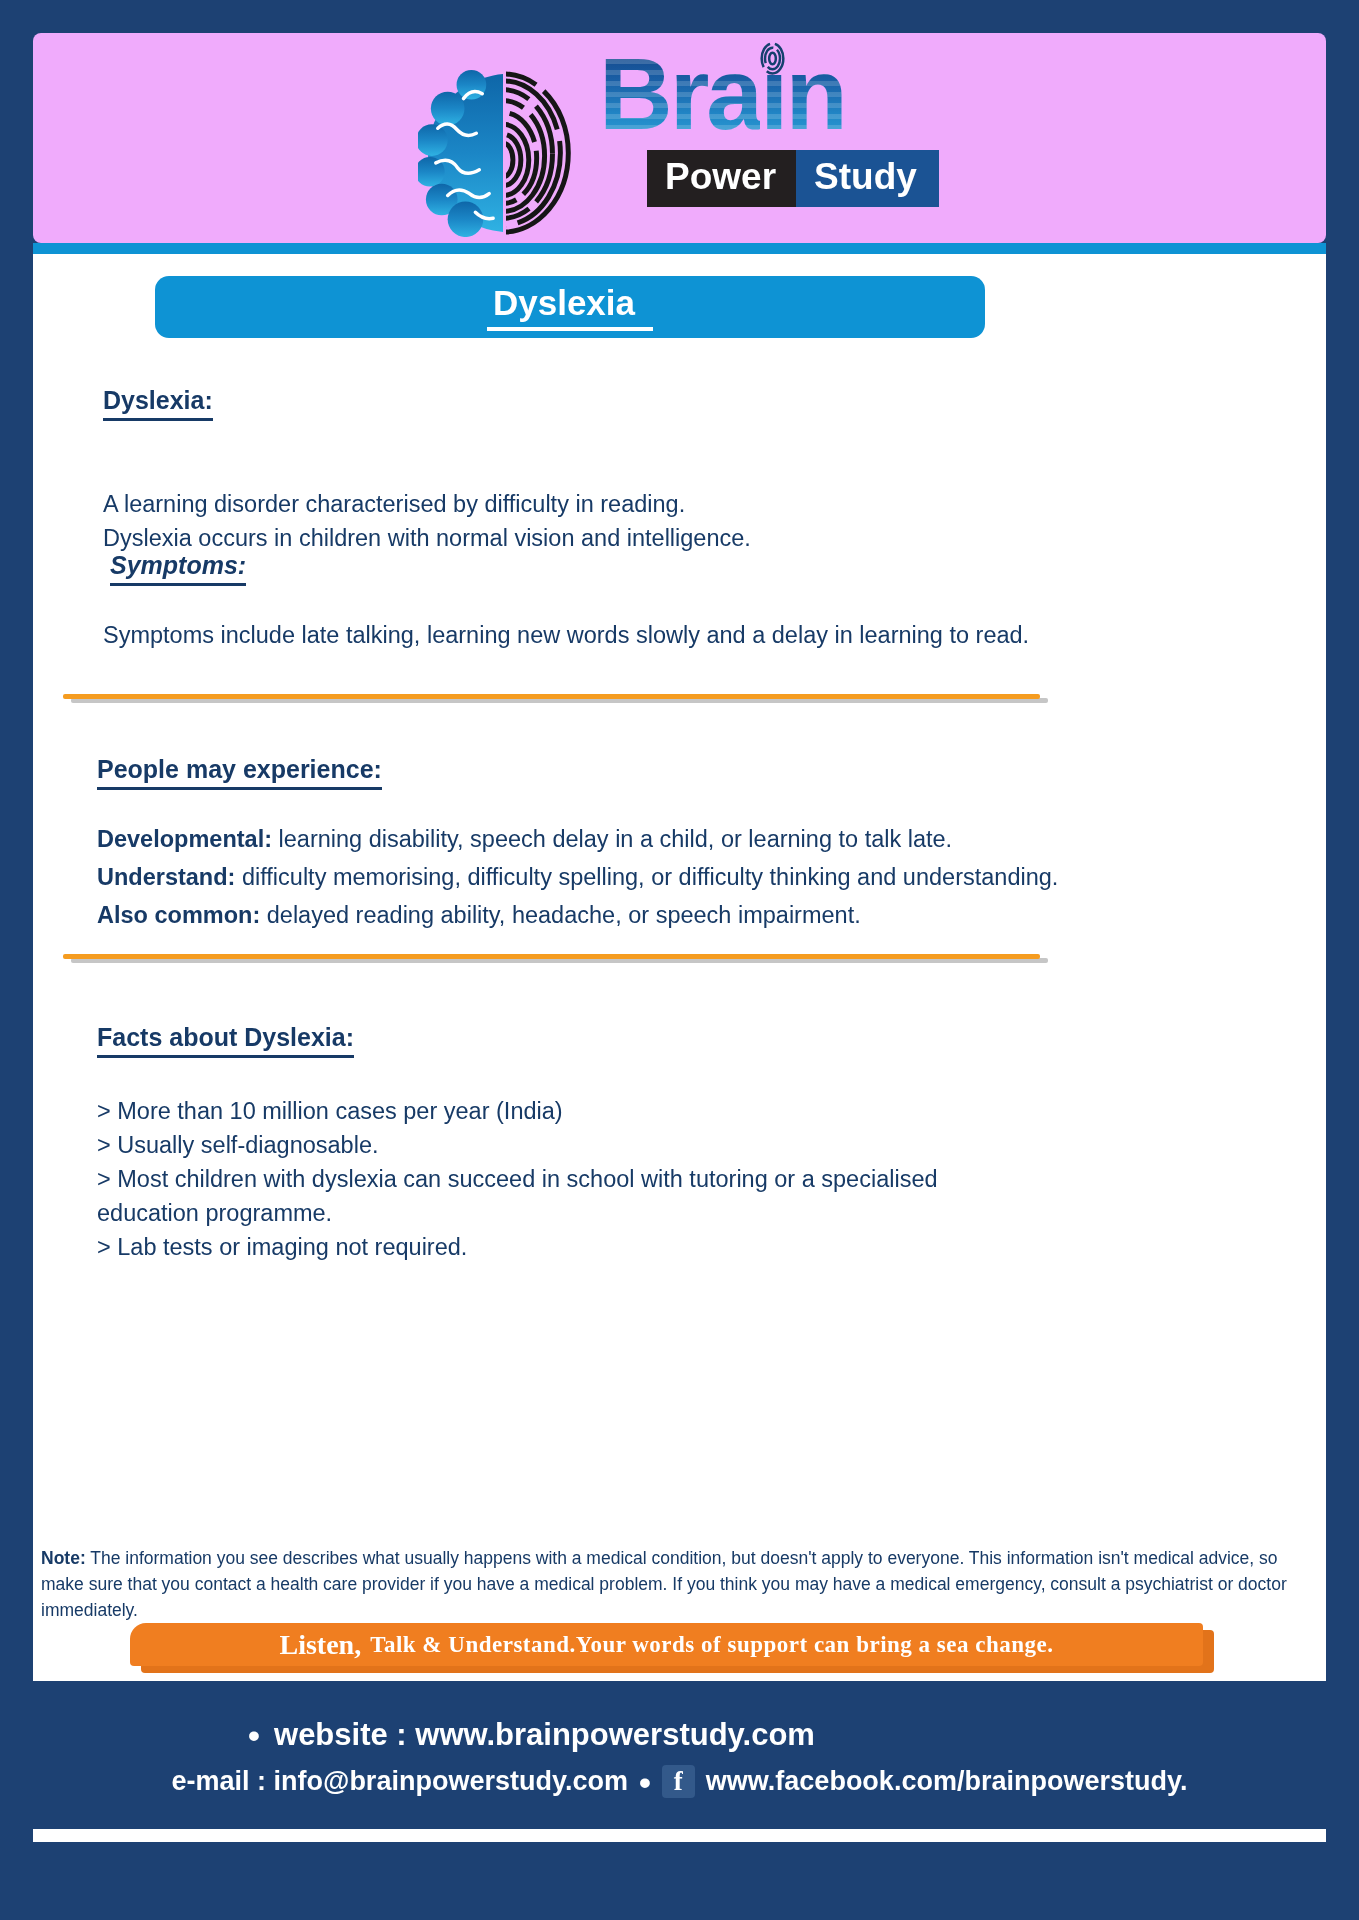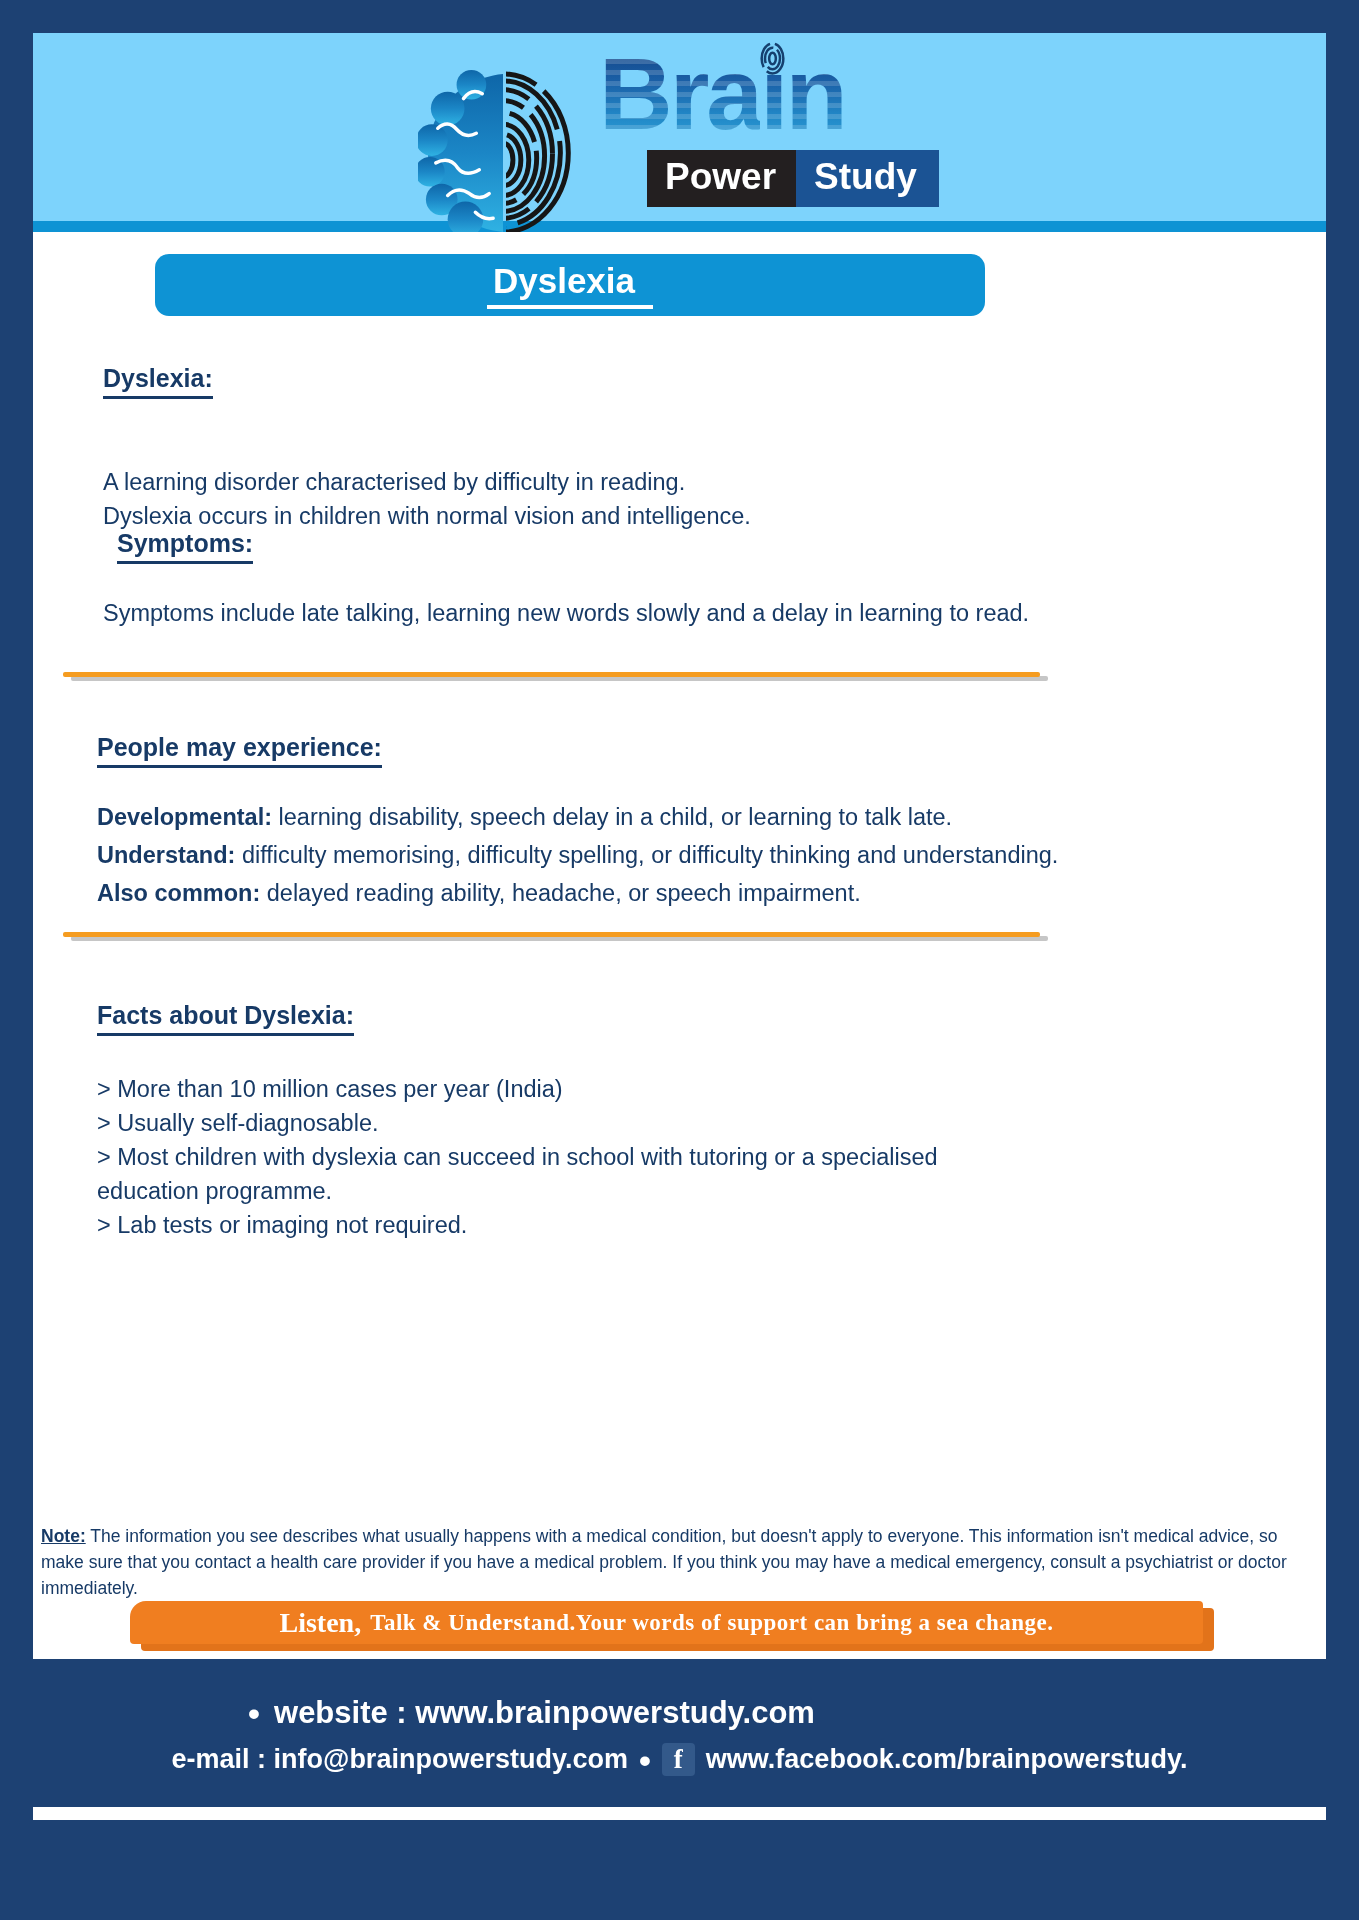--- a/index.html
+++ b/index.html
@@ -4,21 +4,21 @@
 <style>
   html,body{margin:0;padding:0;background:#ffffff;}
   .poster{
     position:relative;width:1359px;height:1920px;box-sizing:border-box;
     background:#1d4173;padding:33px 33px 0 33px;
     font-family:"Liberation Sans",sans-serif;overflow:hidden;
   }
   .sheet{width:1293px;display:flex;flex-direction:column;}
 
   
-  .header{position:relative;height:188px;background:#7dd3fc;}
+  .header{position:relative;height:210px;background:#f0abfc;border-radius:8px;}
   .logo-mark{position:absolute;left:385px;top:34px;width:178px;height:172px;}
   .brand{position:absolute;left:566px;top:8px;}
   .brand-name{font-size:102px;font-weight:bold;letter-spacing:-3px;line-height:1.05;white-space:nowrap;}
   .grad{
     background-image:
       repeating-linear-gradient(180deg,rgba(255,255,255,.16) 0 5px,rgba(255,255,255,0) 5px 11px),
       linear-gradient(180deg,#123c7c 0%,#1a5fa6 38%,#2186c6 68%,#2fa7dc 100%);
     -webkit-background-clip:text;background-clip:text;
     color:transparent;-webkit-text-fill-color:transparent;
   }
@@ -45,21 +45,21 @@
     position:absolute;font-size:25px;font-weight:bold;color:#173a66;
     border-bottom:3px solid #173a66;padding-bottom:3px;white-space:nowrap;
   }
   .body-text{position:absolute;font-size:23.5px;line-height:34px;color:#173a66;}
   .exp-lines{line-height:38px;}
   .divider{
     position:absolute;left:30px;width:977px;height:5px;background:#f59c20;
     box-shadow:8px 4px 0 #c6c6c6;border-radius:2px;
   }
   .note-block{position:absolute;left:8px;top:1291px;width:1280px;font-size:17.5px;line-height:26px;color:#173a66;}
-  .note-label{font-weight:bold;text-decoration:underline;}
+  .note-label{font-weight:bold;}
   .sea-banner{
     position:absolute;left:97px;top:1369px;width:1073px;height:43px;
     background:#f07e20;border-radius:16px 4px 4px 4px;
     box-shadow:11px 7px 0 #e2731a;
     display:flex;align-items:center;justify-content:center;
     color:#ffffff;font-family:"Liberation Serif",serif;font-weight:bold;white-space:nowrap;
   }
   .sea-banner .lead{font-size:28px;margin-right:9px;}
   .sea-banner .rest{font-size:23px;letter-spacing:.5px;}
 
@@ -155,21 +155,21 @@
       <div class="title-banner">
         <span class="t">Dyslexia</span>
       </div>
 
       <div class="sec-h" style="left:70px;top:132px;">Dyslexia:</div>
       <div class="body-text" style="left:70px;top:197px;margin-top:36px;">
         <div>A learning disorder characterised by difficulty in reading.</div>
         <div>Dyslexia occurs in children with normal vision and intelligence.</div>
       </div>
 
-      <div class="sec-h" style="left:84px;top:297px;">Symptoms:</div>
+      <div class="sec-h" style="left:77px;top:297px;font-style:italic;">Symptoms:</div>
       <div class="body-text" style="left:70px;top:364px;">Symptoms include late talking, learning new words slowly and a delay in learning to read.</div>
 
       <div class="divider" style="top:440px;"></div>
 
       <div class="sec-h" style="left:64px;top:501px;">People may experience:</div>
       <div class="body-text exp-lines" style="left:64px;top:566px;">
         <div><b>Developmental:</b><span> learning disability, speech delay in a child, or learning to talk late.</span></div>
         <div><b>Understand:</b><span> difficulty memorising, difficulty spelling, or difficulty thinking and understanding.</span></div>
         <div><b>Also common:</b><span> delayed reading ability, headache, or speech impairment.</span></div>
       </div>

